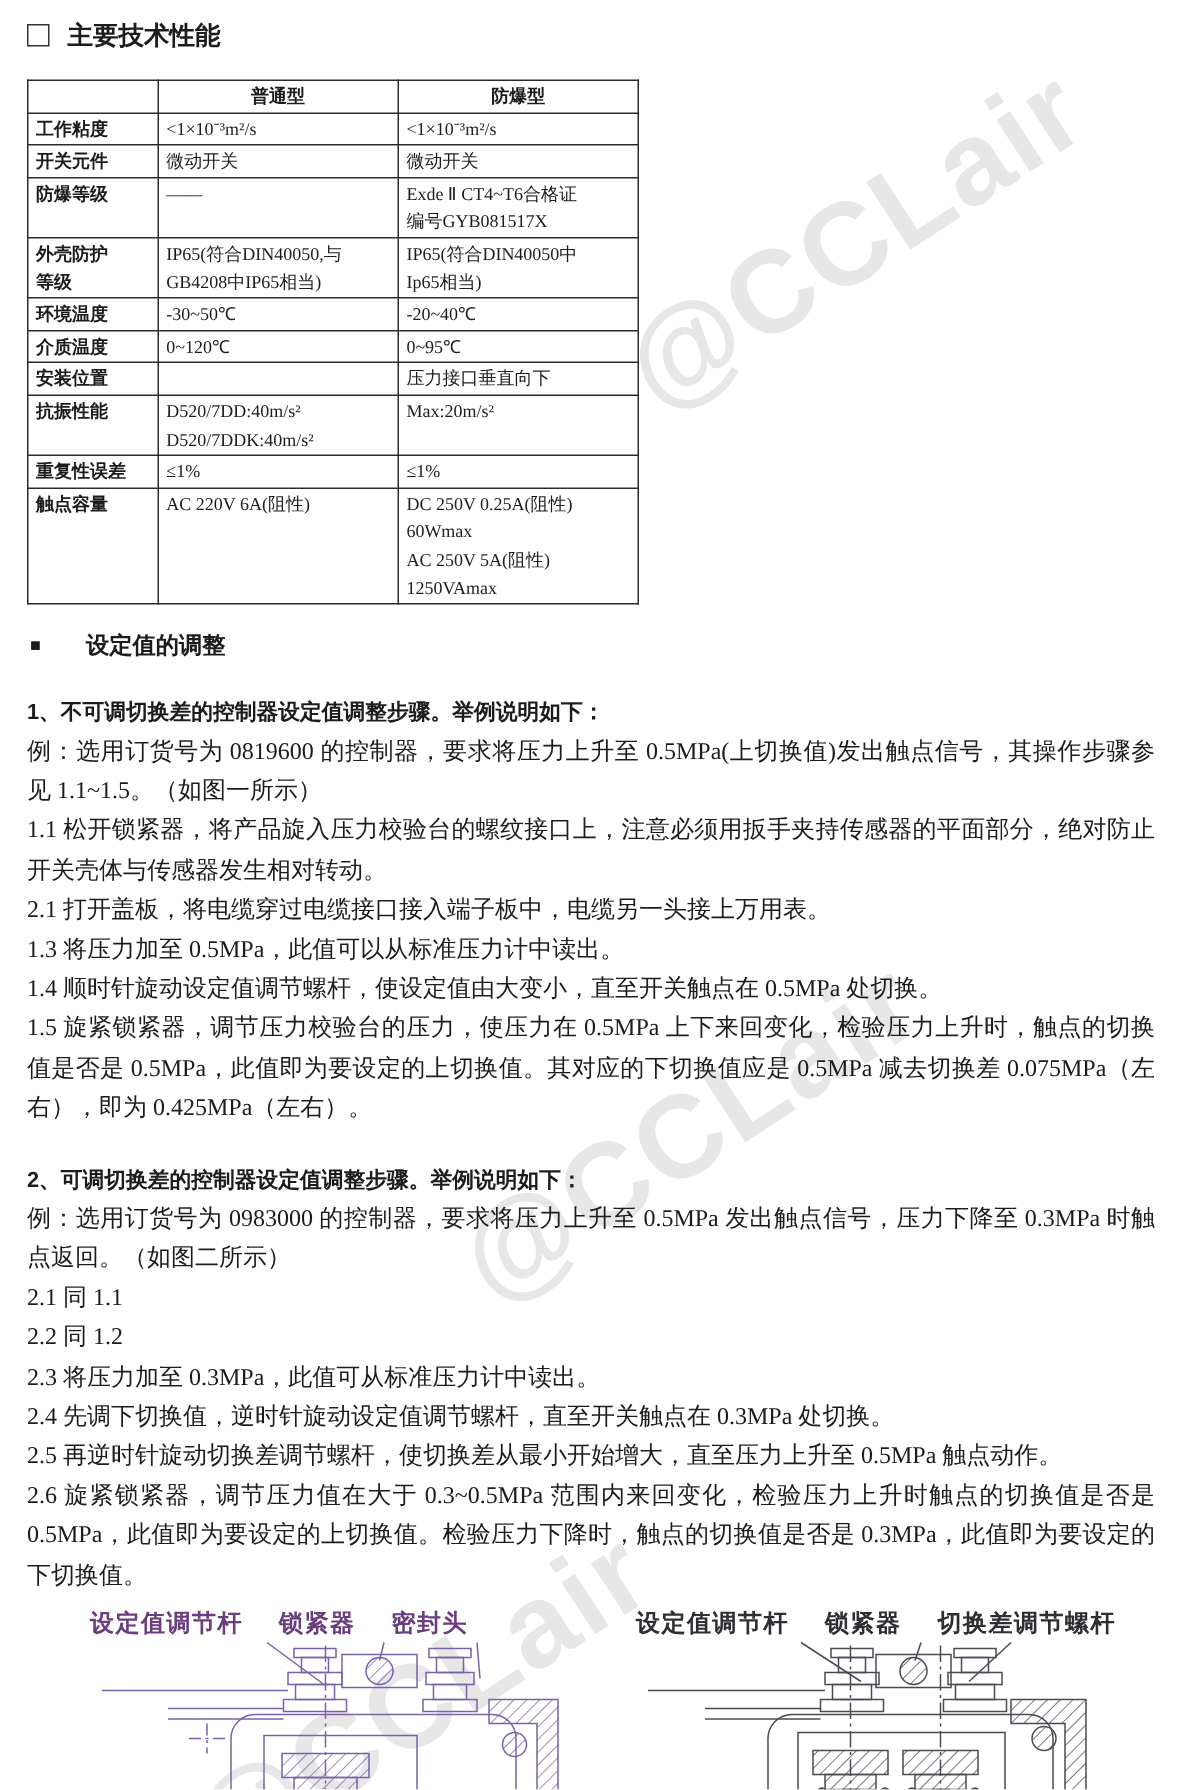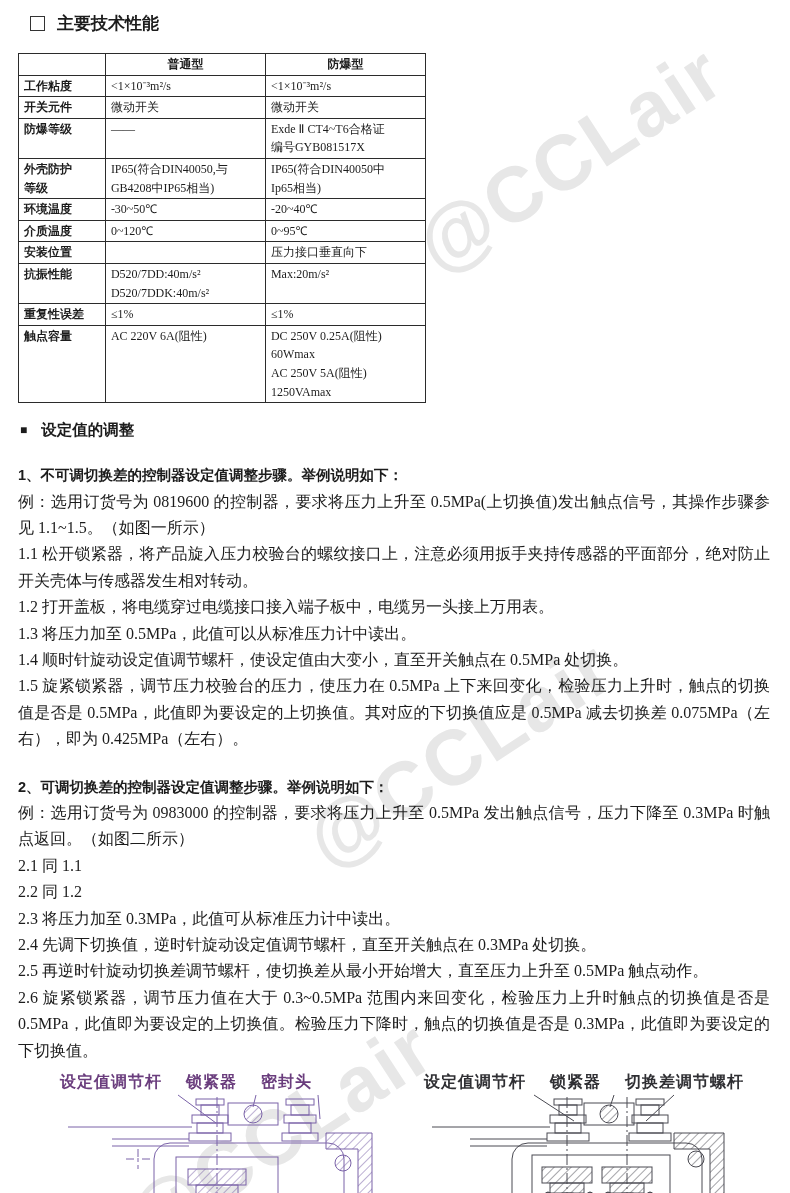--- a/index.html
+++ b/index.html
@@ -10,39 +10,39 @@
   }
   .watermark {
     position:absolute; z-index:0; font-family:"Liberation Sans", sans-serif;
     font-weight:700; font-size:78px; letter-spacing:2px;
     transform:rotate(-33deg); transform-origin:left top; white-space:nowrap;
     user-select:none; pointer-events:none;
   }
   .content { position:relative; z-index:1; padding:10px 20px 0 18px; }
 
   
-  .title-row { display:flex; align-items:center; gap:12px; margin:2px 0 18px 12px; }
+  .title-row { display:flex; align-items:center; gap:12px; margin:2px 0 18px 0; }
   .chkbox { width:15px; height:15px; border:1.5px solid #333; display:inline-block; }
   .page-title { font-family:"Liberation Sans", sans-serif; font-weight:700; font-size:17px; }
 
   
   table.spec { border-collapse:collapse; margin-left:0; width:408px; font-size:12px; }
   table.spec th, table.spec td {
     border:1px solid #2b2b2b; padding:1px 5px; vertical-align:top;
     line-height:1.55; white-space:pre-line;
   }
   table.spec th { font-weight:700; text-align:center; }
   td.c-label { width:76px; font-weight:700; }
   td.c-normal { width:140px; }
   td.c-exproof { width:140px; }
 
   
   .section-row { display:flex; align-items:center; gap:14px; margin:17px 0 20px 2px; }
   .sq-marker { font-size:12px; }
-  .section-title { font-family:"Liberation Sans", sans-serif; font-weight:700; font-size:15.5px; }
+  .section-title { font-family:"Liberation Sans", sans-serif; font-weight:700; font-size:15.5px;margin-left:16px; }
 
   
   .instr { width:752px; }
   .instr p { font-size:16px; line-height:26.4px; text-align:justify; }
   .instr p.bold { font-family:"Liberation Sans", sans-serif; font-weight:700; font-size:14.5px;margin-top:21px; }
 
   
   .figures { display:flex; gap:34px; margin:8px 0 0 42px; }
   .figure { display:flex; flex-direction:column; }
   .fig-labels { display:flex; gap:24px; font-weight:700; font-size:16px; letter-spacing:1px; }
@@ -147,21 +147,21 @@
 
     <div class="section-row">
       <span class="sq-marker">■</span>
       <span class="section-title">设定值的调整</span>
     </div>
 
     <div class="instr">
         <p class="bold">1、不可调切换差的控制器设定值调整步骤。举例说明如下：</p>
         <p>例：选用订货号为 0819600 的控制器，要求将压力上升至 0.5MPa(上切换值)发出触点信号，其操作步骤参见 1.1~1.5。（如图一所示）</p>
         <p>1.1 松开锁紧器，将产品旋入压力校验台的螺纹接口上，注意必须用扳手夹持传感器的平面部分，绝对防止开关壳体与传感器发生相对转动。</p>
-        <p>1.2 打开盖板，将电缆穿过电缆接口接入端子板中，电缆另一头接上万用表。</p>
+        <p>2.1 打开盖板，将电缆穿过电缆接口接入端子板中，电缆另一头接上万用表。</p>
         <p>1.3 将压力加至 0.5MPa，此值可以从标准压力计中读出。</p>
         <p>1.4 顺时针旋动设定值调节螺杆，使设定值由大变小，直至开关触点在 0.5MPa 处切换。</p>
         <p>1.5 旋紧锁紧器，调节压力校验台的压力，使压力在 0.5MPa 上下来回变化，检验压力上升时，触点的切换值是否是 0.5MPa，此值即为要设定的上切换值。其对应的下切换值应是 0.5MPa 减去切换差 0.075MPa（左右），即为 0.425MPa（左右）。</p>
       </div>
 
     <div class="instr">
         <p class="bold">2、可调切换差的控制器设定值调整步骤。举例说明如下：</p>
         <p>例：选用订货号为 0983000 的控制器，要求将压力上升至 0.5MPa 发出触点信号，压力下降至 0.3MPa 时触点返回。（如图二所示）</p>
         <p>2.1 同 1.1</p>
         <p>2.2 同 1.2</p>

